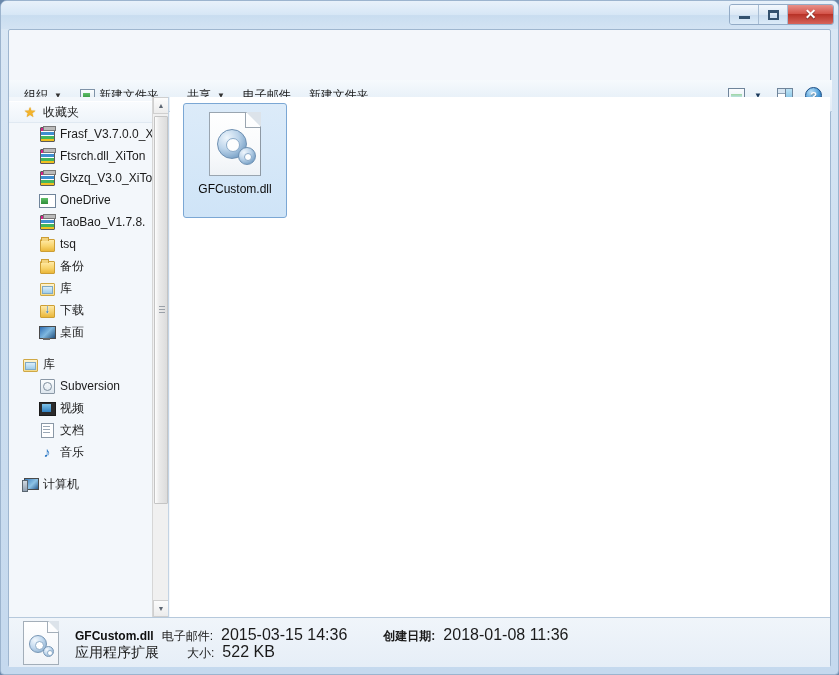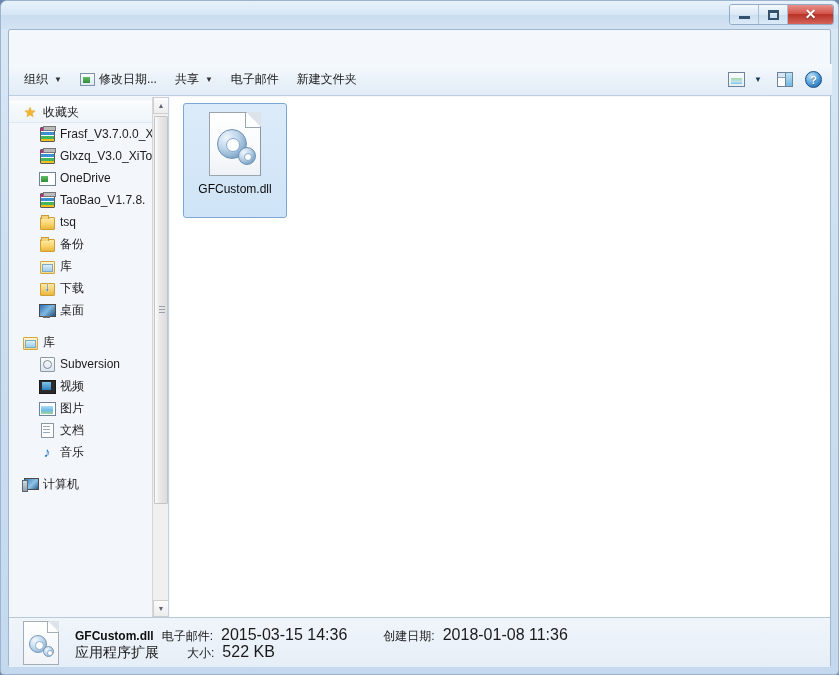--- a/index.html
+++ b/index.html
@@ -137,21 +137,21 @@
     width: 8px; height: 8px; border: 1.6px solid #2a6fb8; border-radius: 50%;
   }
   .search-mag::after {
     content: ""; position: absolute; left: 8px; top: 8px;
     width: 5px; height: 1.6px; background: #2a6fb8;
     transform: rotate(45deg); transform-origin: left center;
   }
 
   
   .toolbar {
-    position: absolute; left: 8px; top: 63px; width: 823px; height: 32px;
+    position: absolute; left: 8px; top: 79px; width: 823px; height: 32px;
     background: linear-gradient(to bottom, #f6fafd 0%, #eaf2f9 50%, #e2ecf6 100%);
     border-bottom: 1px solid #bccfe2;
     display: flex; align-items: center; padding: 0 6px;
   }
   .tb-item {
     display: flex; align-items: center; height: 24px;
     padding: 0 9px; color: #1b1b1b; font-size: 12px;
     white-space: nowrap; border-radius: 2px;
   }
   .tb-caret { font-size: 8px; margin-left: 6px; color: #333; }
@@ -464,21 +464,21 @@
     content: ""; position: absolute; left: 3px; top: 3px;
     width: 4px; height: 4px; border-radius: 50%;
     background: #fff; border: 1px solid #8fadc9;
   }
   .det-text { margin-left: 16px; }
   .det-line { display: flex; align-items: baseline; height: 17px; }
   .det-fname { font-weight: bold; color: #0f0f0f; font-size: 12px; }
   .det-lbl { color: #1a1a1a; font-size: 12px; }
   .det-val { color: #1a1a1a; font-size: 16px; }
   .pad-l8 { margin-left: 8px; }
-  .pad-l34 { margin-left: 36px; }
+  .pad-l34 { margin-left: 36px; font-weight: bold; }
   .pad-l26 { margin-left: 28px; }
   .det-type { color: #1a1a1a; font-size: 14px; }
 </style>
 </head>
 <body>
 
 <div class="window">
 
   <div class="titlebar">
     <div class="win-controls">
@@ -525,21 +525,21 @@
 
   <div class="frame-inner"></div>
 
   <div class="toolbar">
     <div class="tb-item">
       <span>组织</span>
       <span class="tb-caret">▼</span>
     </div>
     <div class="tb-item">
       <span class="tb-openico"></span>
-      <span>修改日期...</span>
+      <span>新建文件夹...</span>
     </div>
     <div class="tb-item">
       <span>共享</span>
       <span class="tb-caret">▼</span>
     </div>
     <div class="tb-item">
       <span>电子邮件</span>
     </div>
     <div class="tb-item">
       <span>新建文件夹</span>
@@ -562,20 +562,24 @@
         <span class="si si-star">★</span>
         <span class="nav-label">收藏夹</span>
       </div>
 
       <div class="nav-row">
         <span class="si si-rar"></span>
         <span class="nav-label">Frasf_V3.7.0.0_X</span>
       </div>
       <div class="nav-row">
         <span class="si si-rar"></span>
+        <span class="nav-label">Ftsrch.dll_XiTon</span>
+      </div>
+      <div class="nav-row">
+        <span class="si si-rar"></span>
         <span class="nav-label">Glxzq_V3.0_XiTo</span>
       </div>
       <div class="nav-row">
         <span class="si si-onedrive"></span>
         <span class="nav-label">OneDrive</span>
       </div>
       <div class="nav-row">
         <span class="si si-rar"></span>
         <span class="nav-label">TaoBao_V1.7.8.</span>
       </div>
@@ -607,24 +611,20 @@
         <span class="nav-label">库</span>
       </div>
 
       <div class="nav-row">
         <span class="si si-svn"></span>
         <span class="nav-label">Subversion</span>
       </div>
       <div class="nav-row">
         <span class="si si-video"></span>
         <span class="nav-label">视频</span>
-      </div>
-      <div class="nav-row">
-        <span class="si si-pic"></span>
-        <span class="nav-label">图片</span>
       </div>
       <div class="nav-row">
         <span class="si si-doc"></span>
         <span class="nav-label">文档</span>
       </div>
       <div class="nav-row">
         <span class="si si-music">♪</span>
         <span class="nav-label">音乐</span>
       </div>
 

